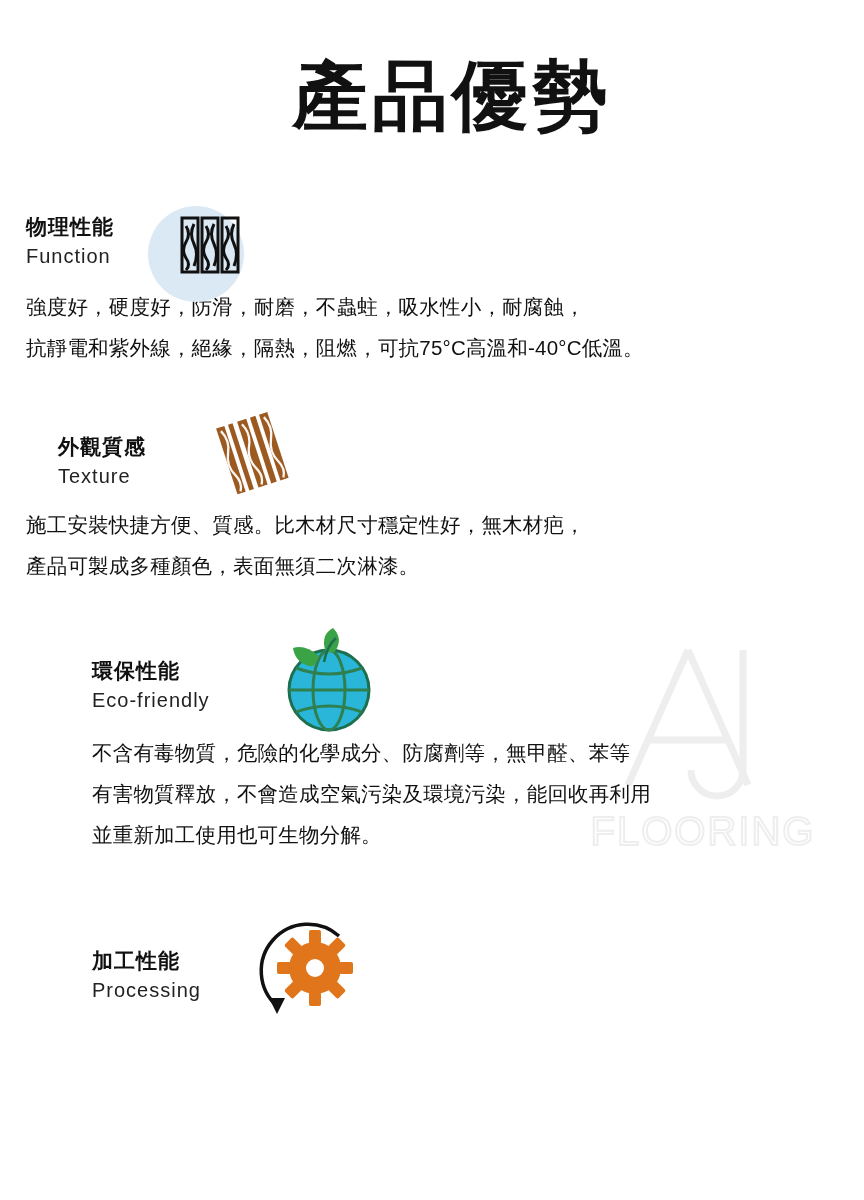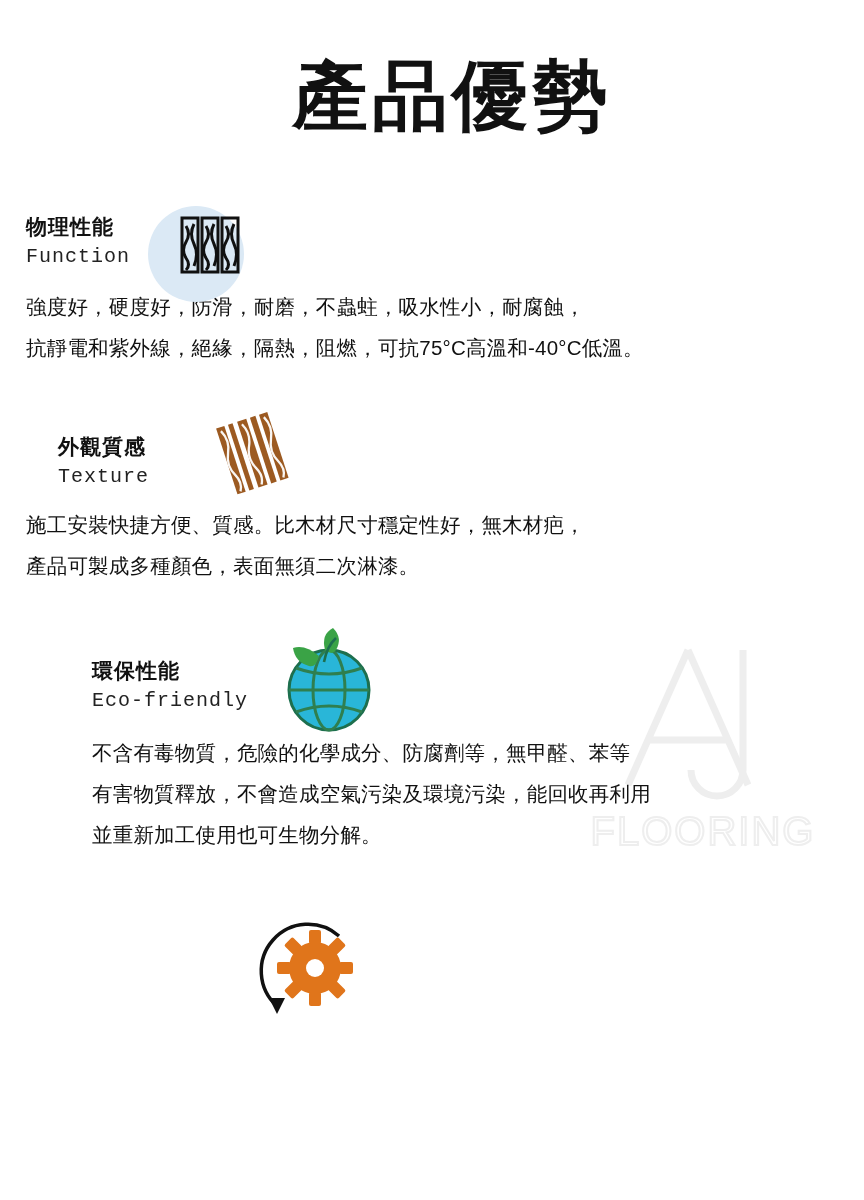--- a/index.html
+++ b/index.html
@@ -61,21 +61,21 @@
   .label-cn {
     font-size: 21px;
     font-weight: 700;
     color: #111;
     letter-spacing: 1px;
   }
   .label-en {
     font-size: 20px;
     color: #222;
     letter-spacing: 1px;
-    font-family: Liberation Mono, monospace;
+    font-family: Liberation Sans, sans-serif;
   }
   .sec-body p {
     margin: 0 0 8px 0;
     font-size: 20.5px;
     line-height: 1.62;
     color: #111;
     letter-spacing: 0.2px;
   }
 
   
@@ -217,20 +217,24 @@
   </div>
   <div class="sec-body">
     <p>不含有毒物質，危險的化學成分、防腐劑等，無甲醛、苯等</p>
     <p>有害物質釋放，不會造成空氣污染及環境污染，能回收再利用</p>
     <p>並重新加工使用也可生物分解。</p>
   </div>
 </div>
 
 <div class="section" id="sec-processing">
   <div class="sec-head">
+    <div class="sec-label">
+      <div class="label-cn">加工性能</div>
+      <div class="label-en">Processing</div>
+    </div>
     <div class="icon-wrap">
       <svg viewBox="0 0 130 130" width="130" height="130" xmlns="http://www.w3.org/2000/svg">
         <g fill="#e0751b">
           <g transform="translate(68,58)">
             <circle cx="0" cy="0" r="26"></circle>
             <g>
               <rect x="-6" y="-38" width="12" height="14" rx="2"></rect>
               <rect x="-6" y="24" width="12" height="14" rx="2"></rect>
               <rect x="-38" y="-6" width="14" height="12" rx="2"></rect>
               <rect x="24" y="-6" width="14" height="12" rx="2"></rect>

